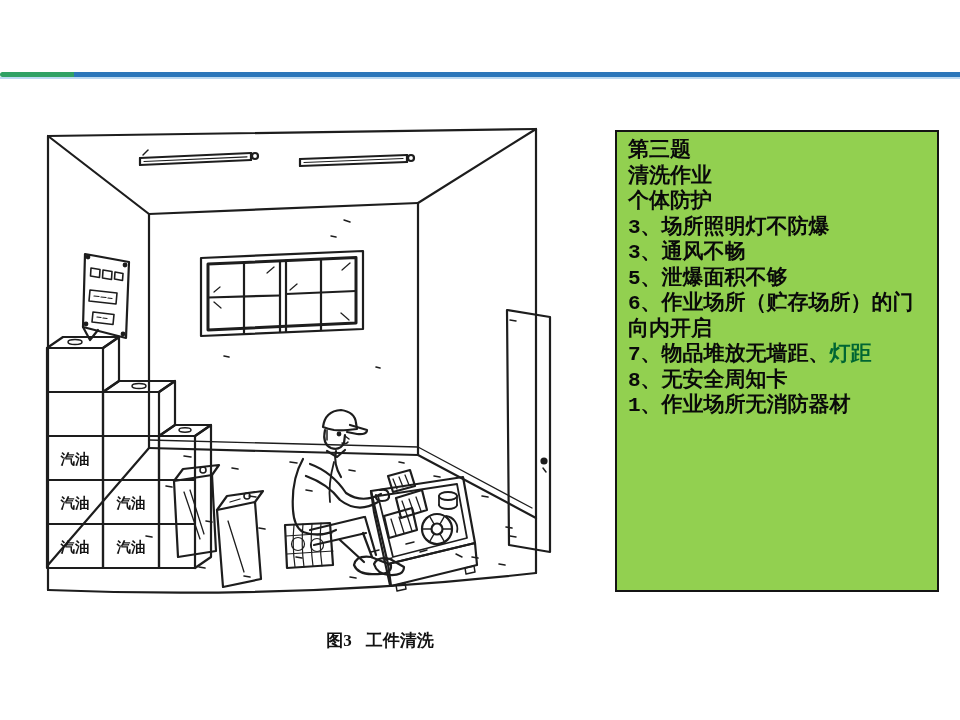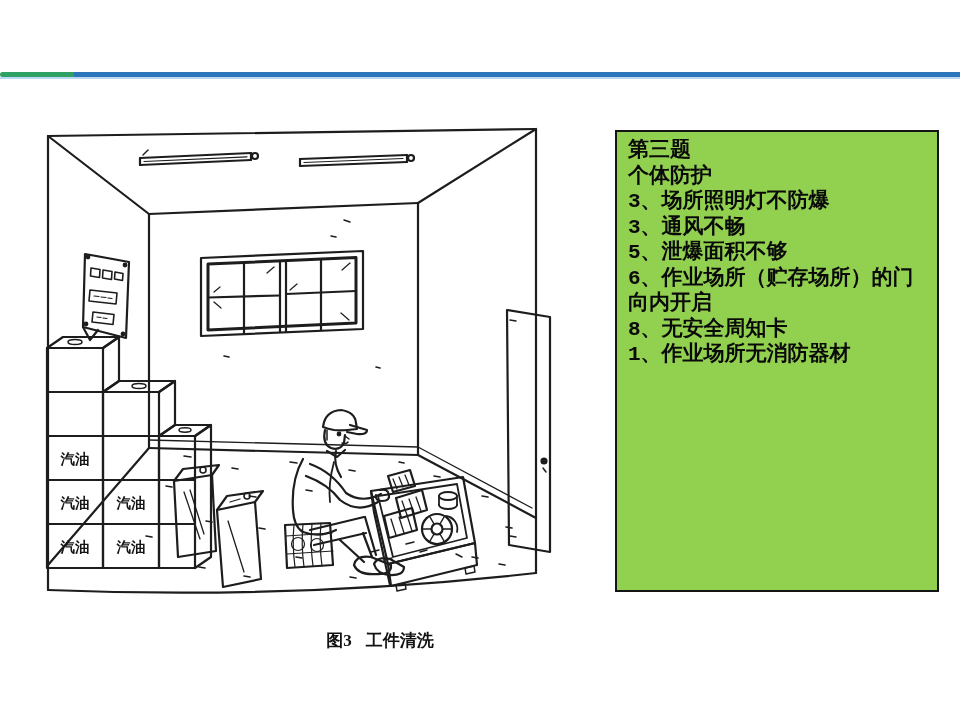--- a/index.html
+++ b/index.html
@@ -263,26 +263,28 @@
         <text x="31" y="384">汽油</text>
         <text x="31" y="428">汽油</text>
         <text x="87" y="384">汽油</text>
         <text x="87" y="428">汽油</text>
       </g>
     </svg>
   </div>
 
   <div class="hazard-panel">
     <div class="hz-line"><span>第三题</span></div>
+    <div class="hz-line"><span>清洗作业</span></div>
     <div class="hz-line"><span>个体防护</span></div>
     <div class="hz-line"><span>3、场所照明灯不防爆</span></div>
     <div class="hz-line"><span>3、通风不畅</span></div>
     <div class="hz-line"><span>5、泄爆面积不够</span></div>
     <div class="hz-line"><span>6、作业场所（贮存场所）的门</span></div>
     <div class="hz-line"><span>向内开启</span></div>
+    <div class="hz-line"><span>7、物品堆放无墙距、</span><span class="hz-highlight">灯距</span></div>
     <div class="hz-line"><span>8、无安全周知卡</span></div>
     <div class="hz-line"><span>1、作业场所无消防器材</span></div>
   </div>
 
   <div class="figure-caption">
     <span class="cap-label">图3</span><span class="cap-title">工件清洗</span>
   </div>
 
 </div>
 

